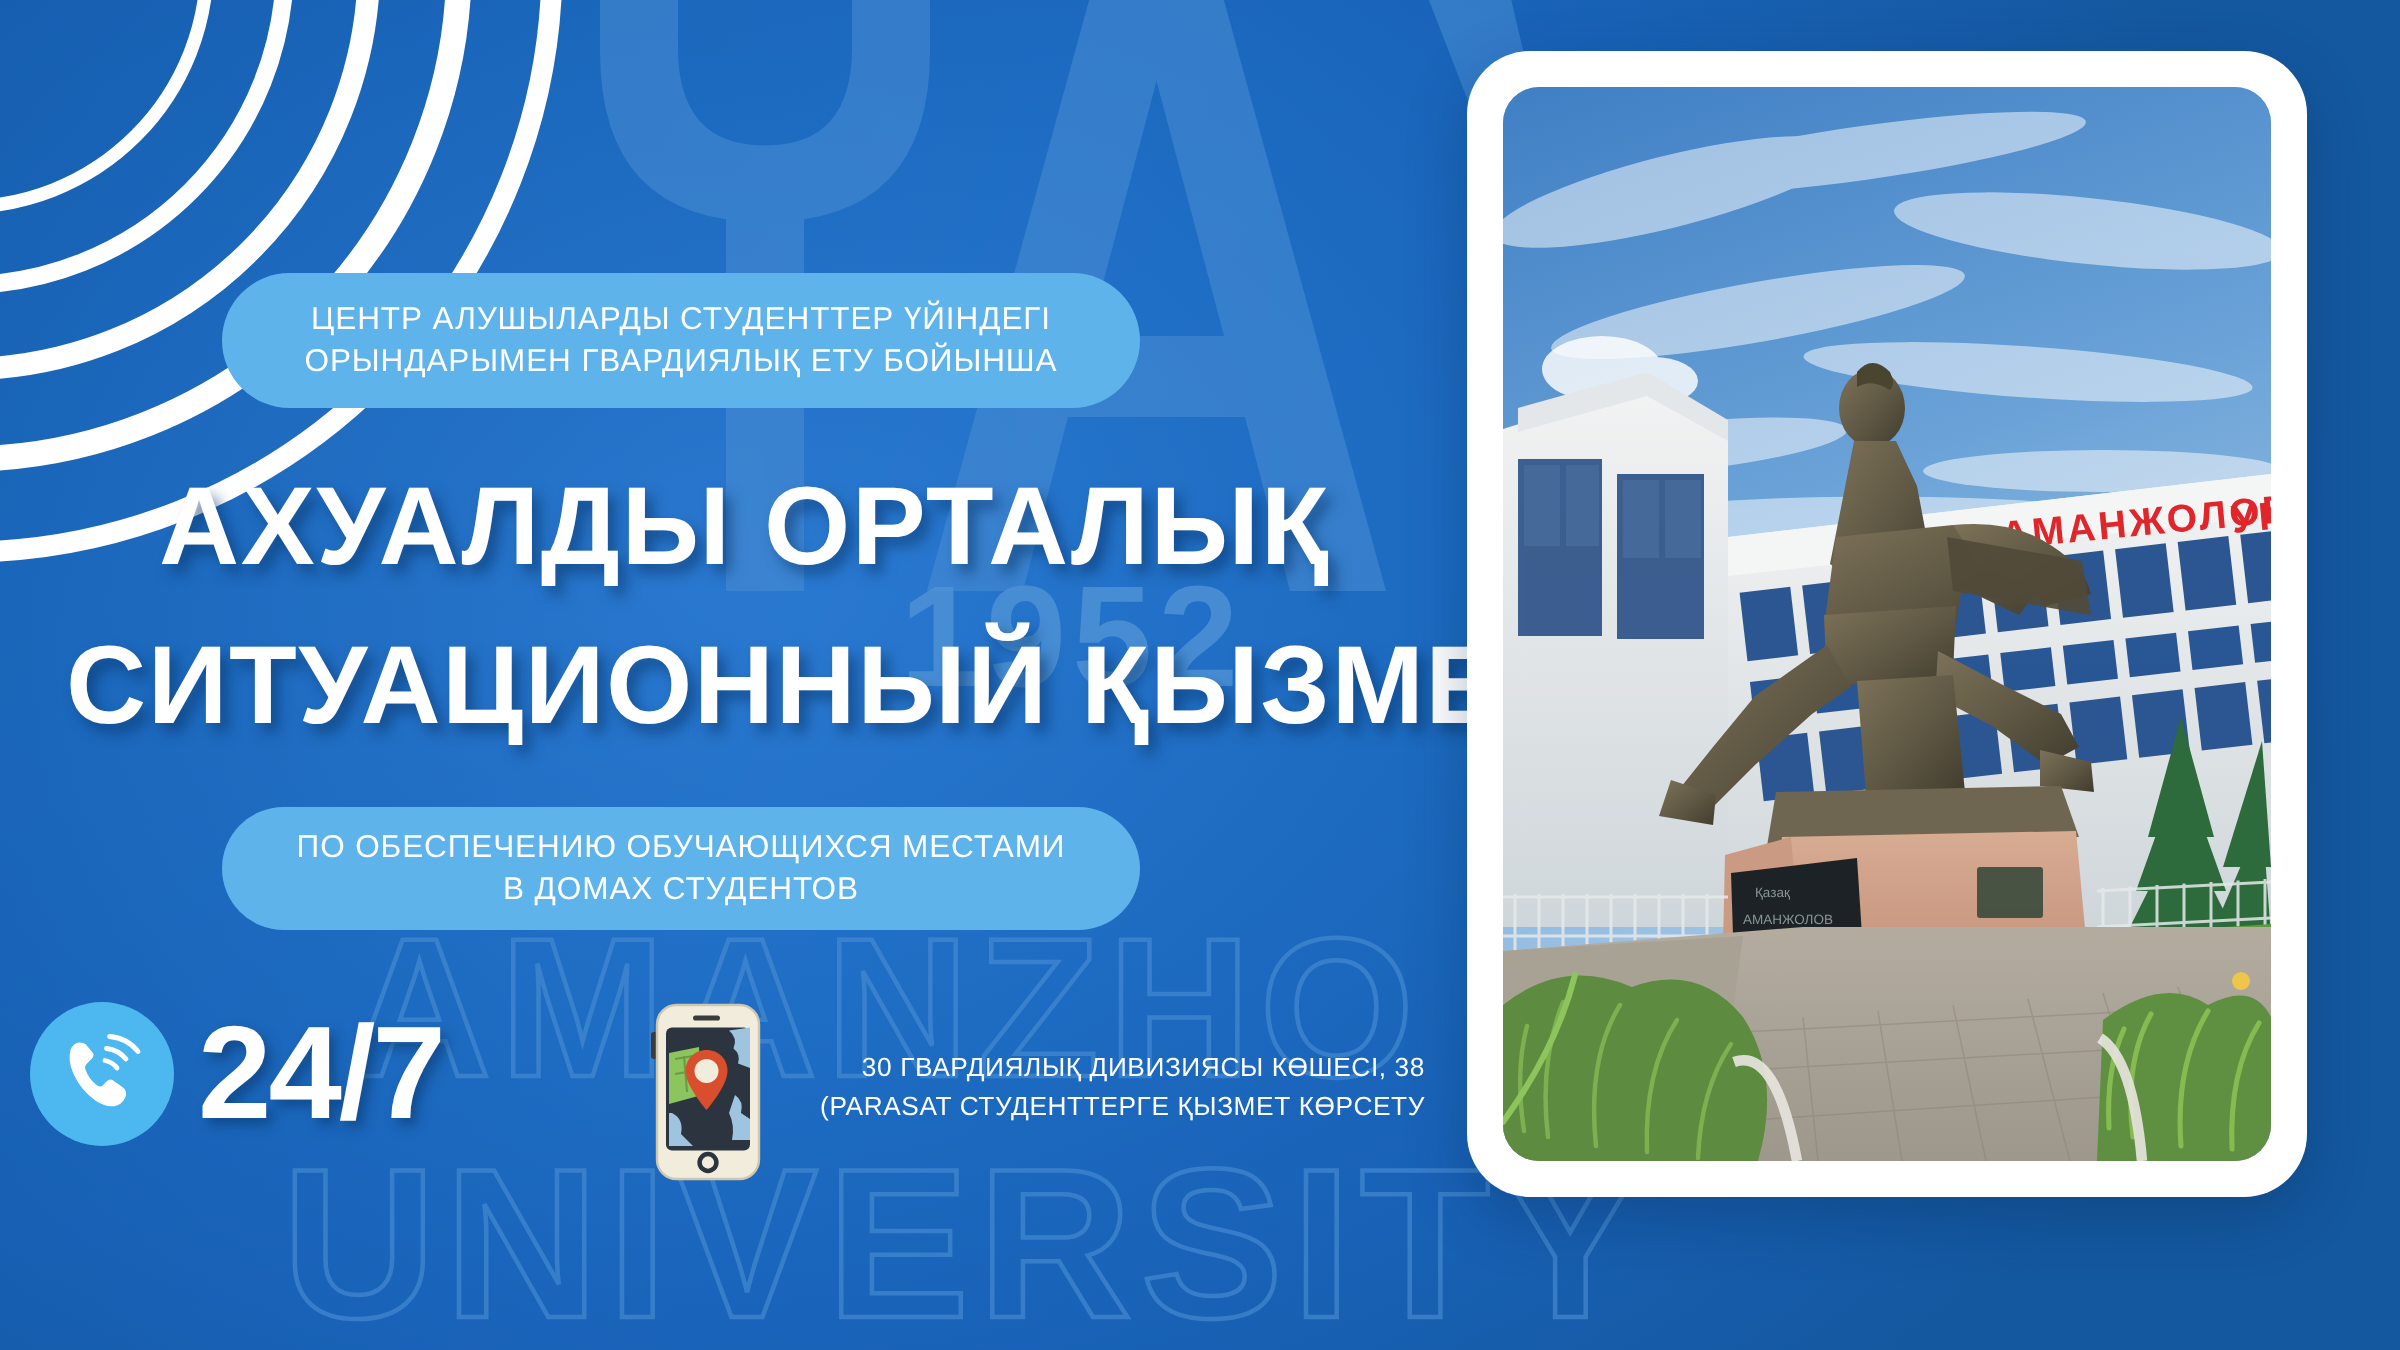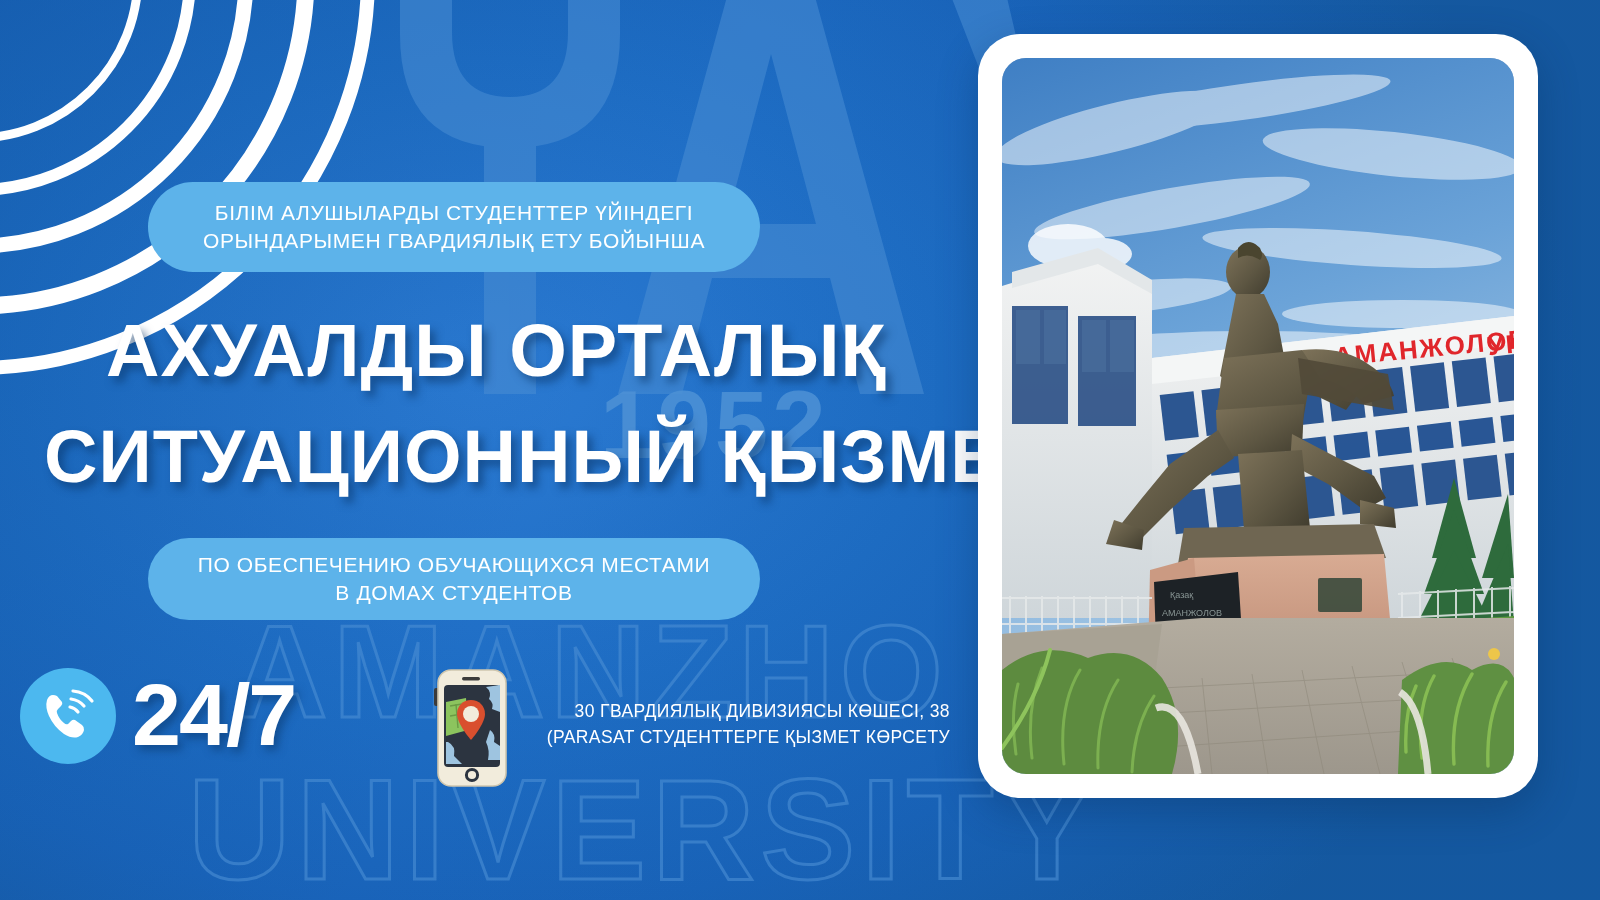--- a/index.html
+++ b/index.html
@@ -201,21 +201,21 @@
       <circle cx="196" cy="196" r="162" stroke-width="9"></circle>
       <circle cx="196" cy="196" r="214" stroke-width="12"></circle>
       <circle cx="196" cy="196" r="270" stroke-width="15"></circle>
       <circle cx="196" cy="196" r="330" stroke-width="17"></circle>
       <circle cx="196" cy="196" r="392" stroke-width="14"></circle>
     </g>
   </svg>
 
   <div class="pill pill-top">
     <div>
-      <span>БІЛІМ АЛУШЫЛАРДЫ СТУДЕНТТЕР ҮЙІНДЕГІ</span>
+      <span>ЦЕНТР АЛУШЫЛАРДЫ СТУДЕНТТЕР ҮЙІНДЕГІ</span>
       <span>ОРЫНДАРЫМЕН ГВАРДИЯЛЫҚ ЕТУ БОЙЫНША</span>
     </div>
   </div>
 
   <div class="heading heading-kz">АХУАЛДЫ ОРТАЛЫҚ</div>
   <div class="heading heading-ru">СИТУАЦИОННЫЙ ҚЫЗМЕТ</div>
 
   <div class="pill pill-bottom">
     <div>
       <span>ПО ОБЕСПЕЧЕНИЮ ОБУЧАЮЩИХСЯ МЕСТАМИ</span>

